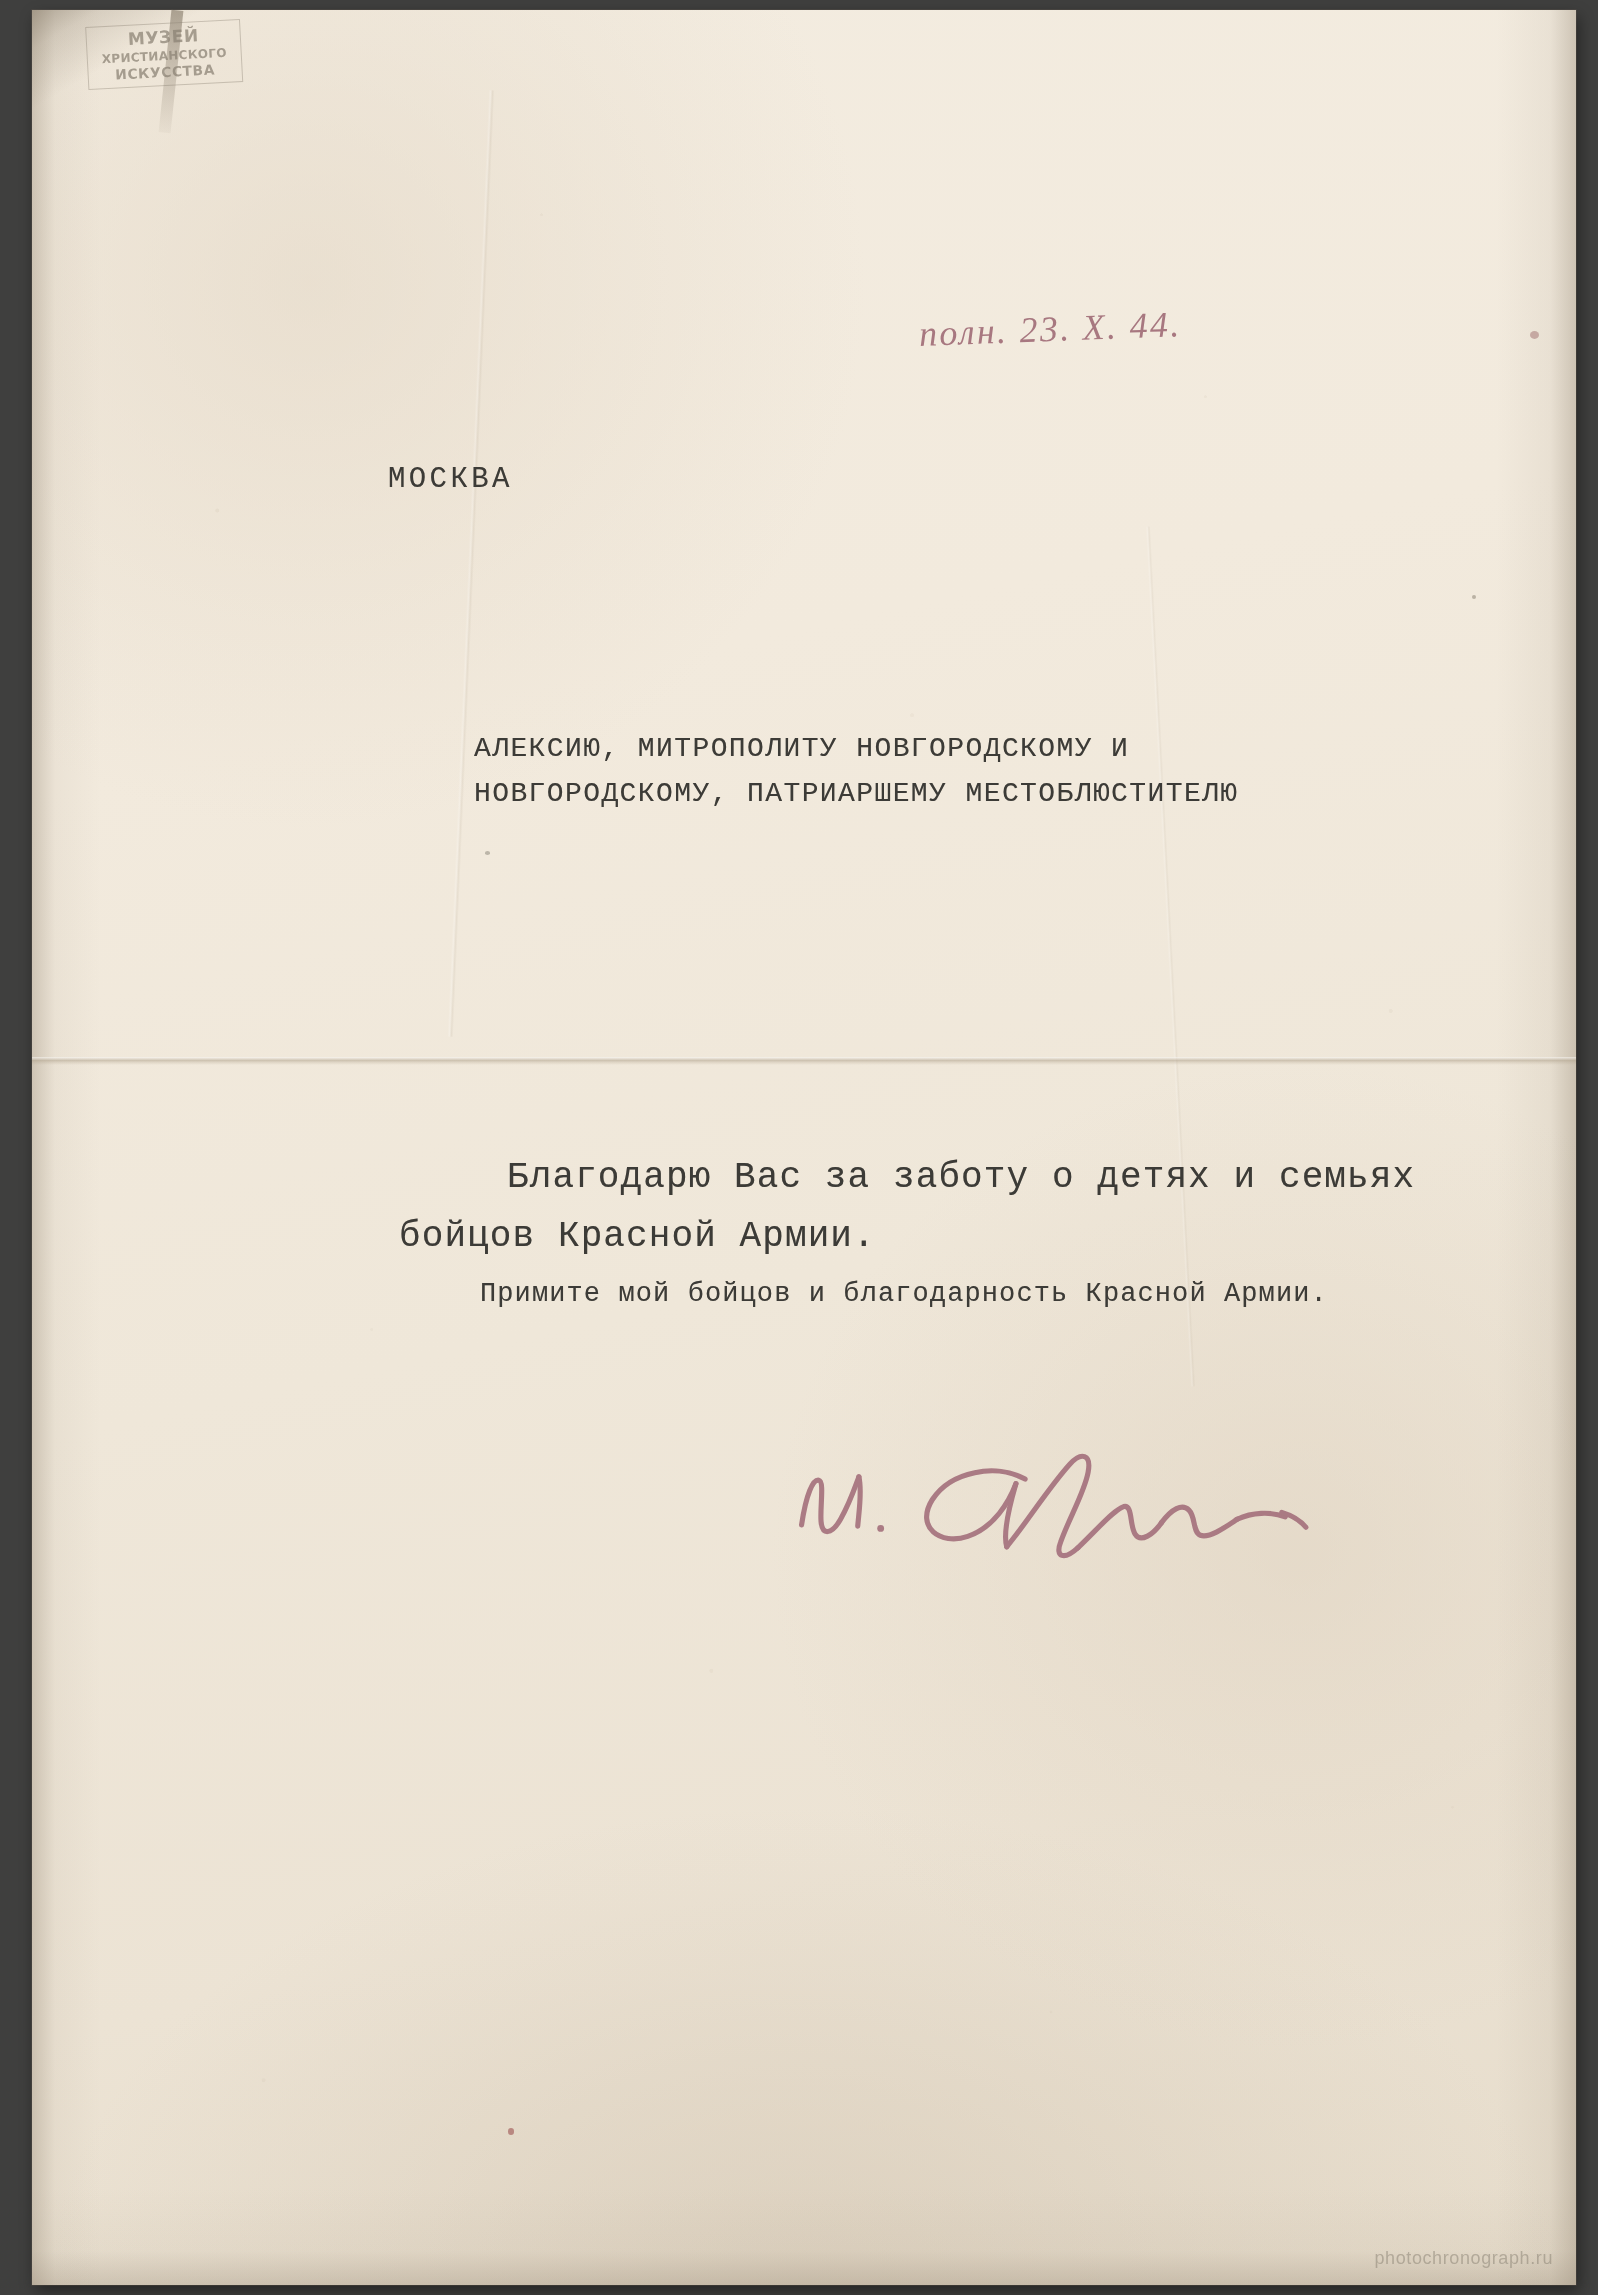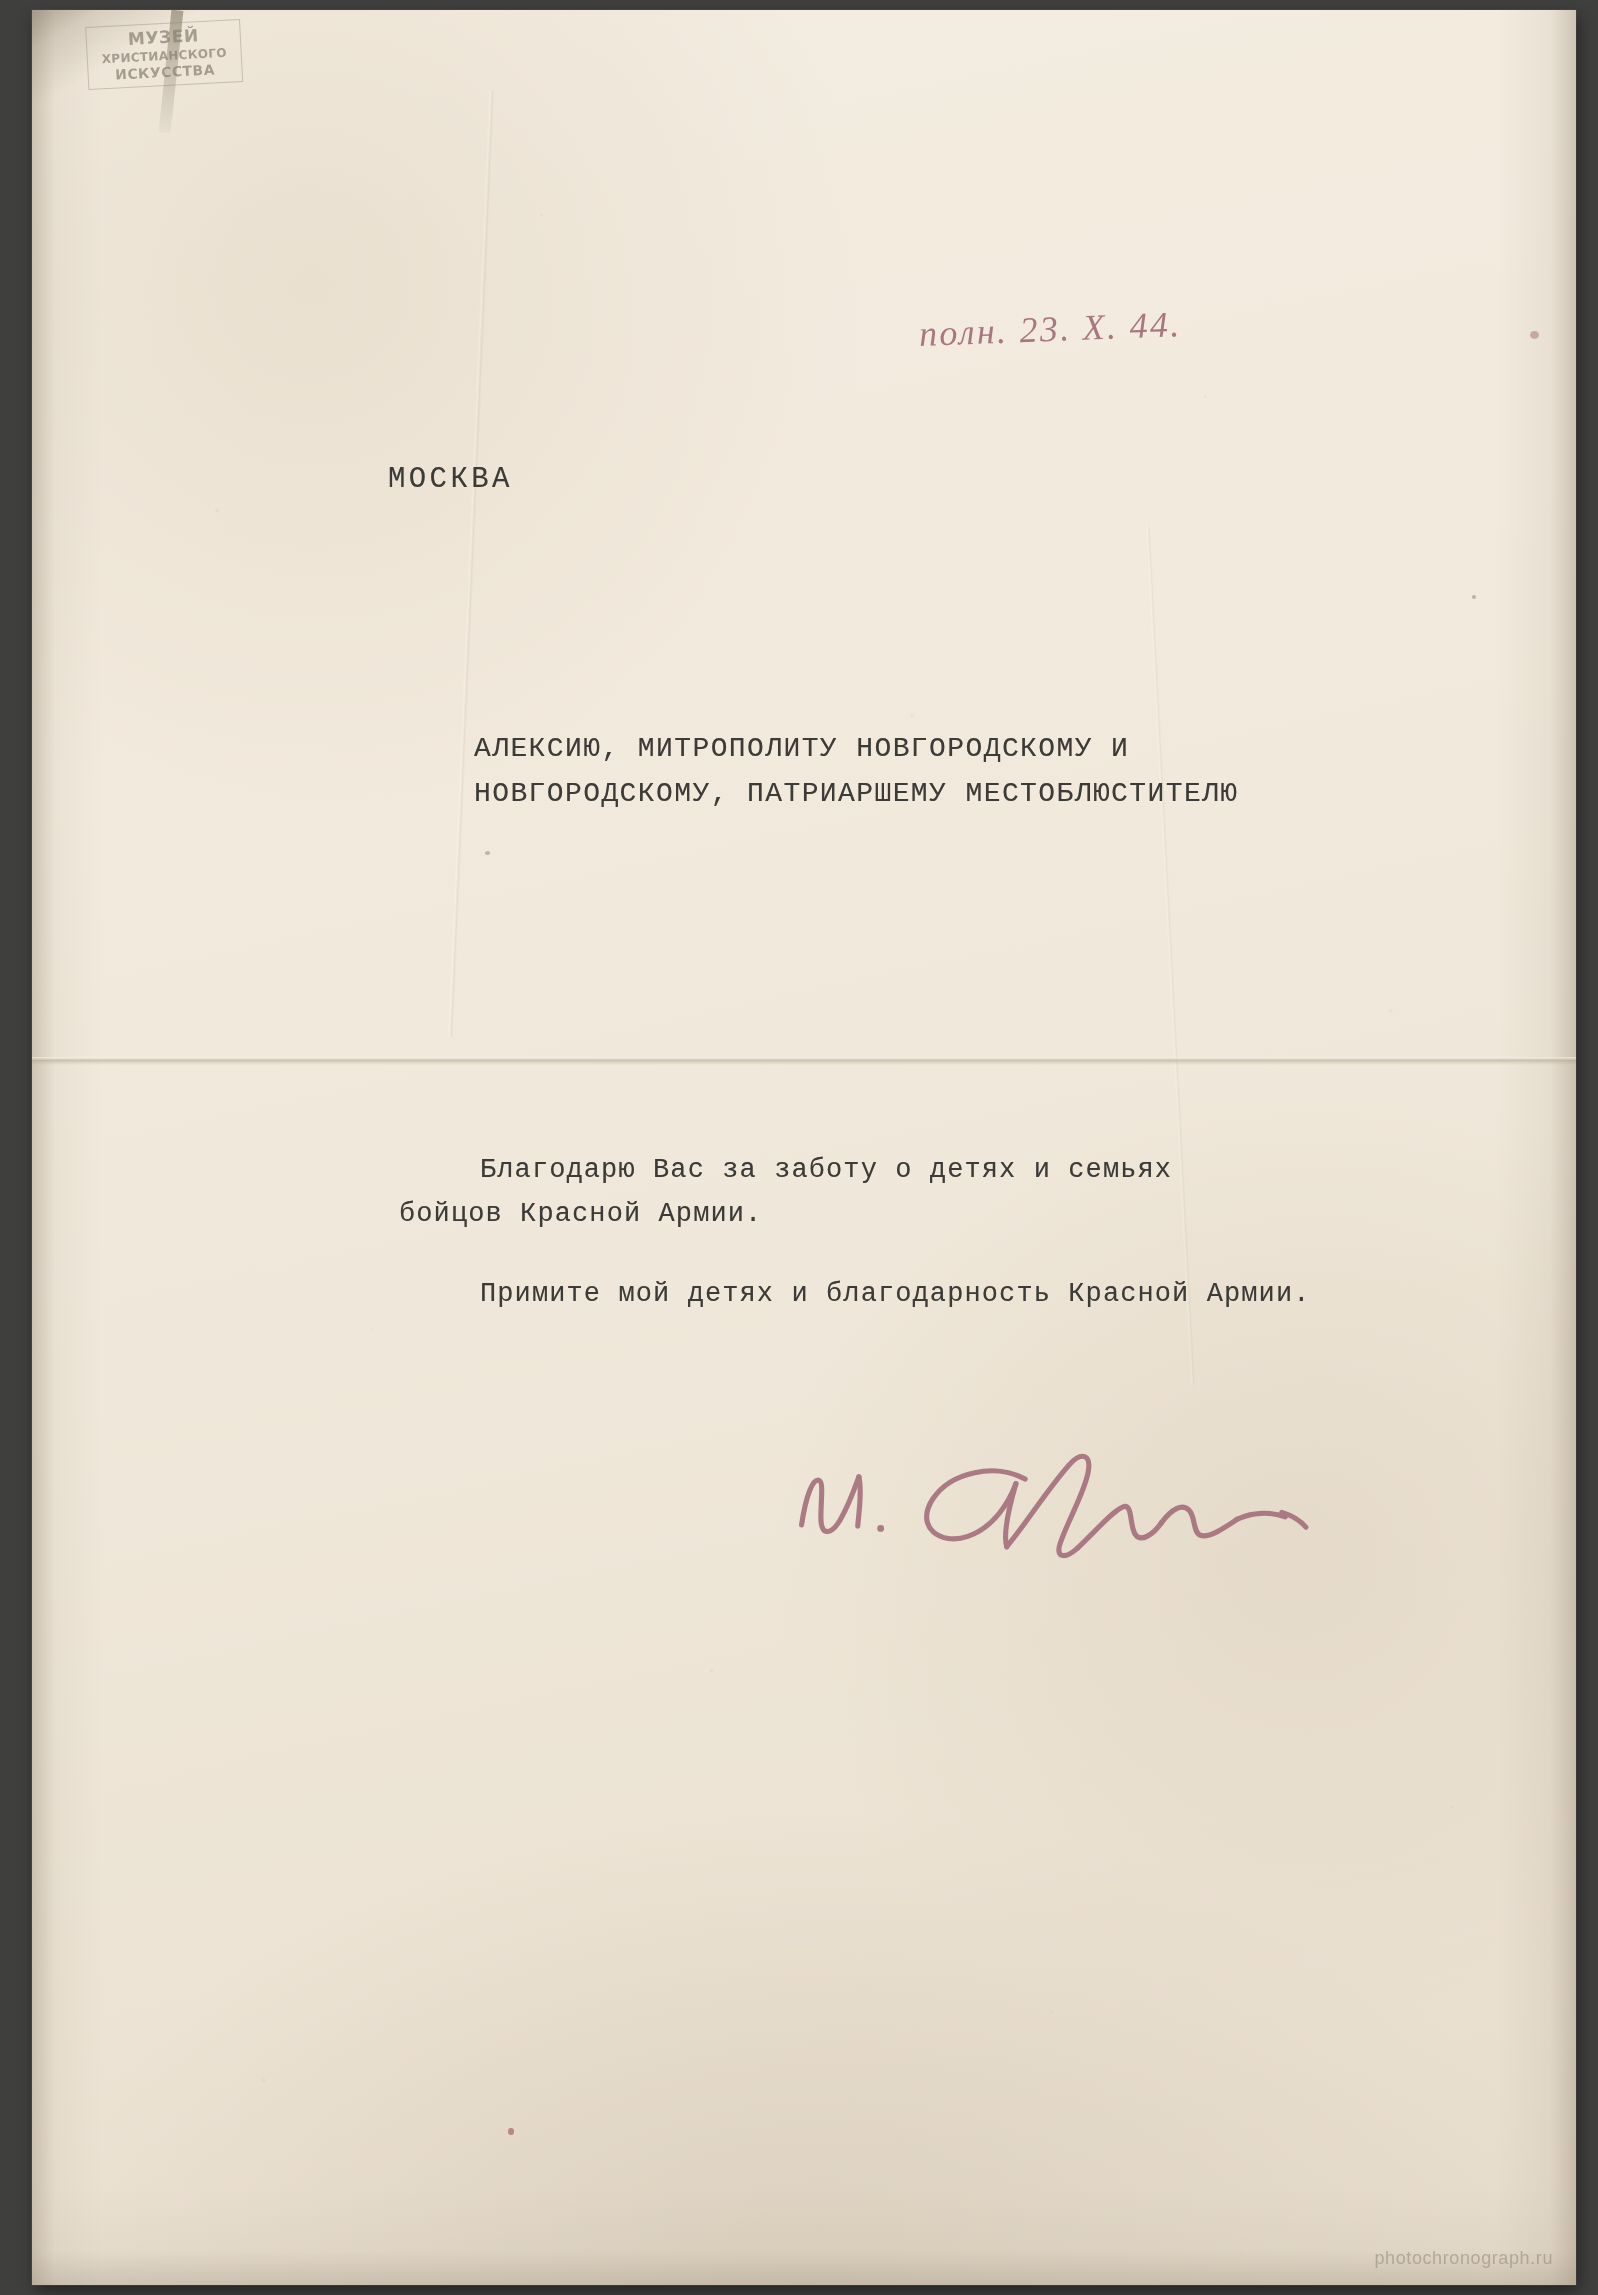--- a/index.html
+++ b/index.html
@@ -167,21 +167,21 @@
     left: 442px;
     top: 717px;
     font-size: 28px;
     letter-spacing: 1.4px;
     line-height: 1.60;
   }
 
   .body-p1 {
     left: 367px;
     top: 1139px;
-    font-size: 27px;
+    font-size: 36px;
     letter-spacing: 1.1px;
     line-height: 1.62;
   }
   .body-p2 {
     left: 367px;
     top: 1263px;
     font-size: 27px;
     letter-spacing: 1.1px;
     line-height: 1.62;
   }
@@ -249,21 +249,21 @@
     <div class="date-handwritten">полн. 23. X. 44.</div>
 
     <div class="typed city">МОСКВА</div>
 
     <div class="typed addressee"><span>АЛЕКСИЮ, МИТРОПОЛИТУ НОВГОРОДСКОМУ И</span>
 <span>НОВГОРОДСКОМУ, ПАТРИАРШЕМУ МЕСТОБЛЮСТИТЕЛЮ</span></div>
 
     <div class="typed body-p1"><span class="indent"></span><span>Благодарю Вас за заботу о детях и семьях
 бойцов Красной Армии.</span></div>
 
-    <div class="typed body-p2"><span class="indent"></span><span>Примите мой детях и благодарность Красной Армии.</span></div>
+    <div class="typed body-p2"><span class="indent"></span><span>Примите мой бойцов и благодарность Красной Армии.</span></div>
 
     <div class="signature">
       <svg viewBox="0 0 1200 260" xmlns="http://www.w3.org/2000/svg" aria-hidden="true">
         <g fill="none" stroke="#a4707c" stroke-width="9" stroke-linecap="round" stroke-linejoin="round" opacity="0.9">
 
           <path d="M40 150 C 48 96, 60 70, 70 72 C 80 74, 72 118, 74 144 C 76 168, 92 168, 108 140 C 124 112, 134 82, 140 66"></path>
           <path d="M140 66 C 146 92, 140 126, 138 152"></path>
 
           <circle cx="178" cy="156" r="6" fill="#a4707c" stroke="none"></circle>
 

